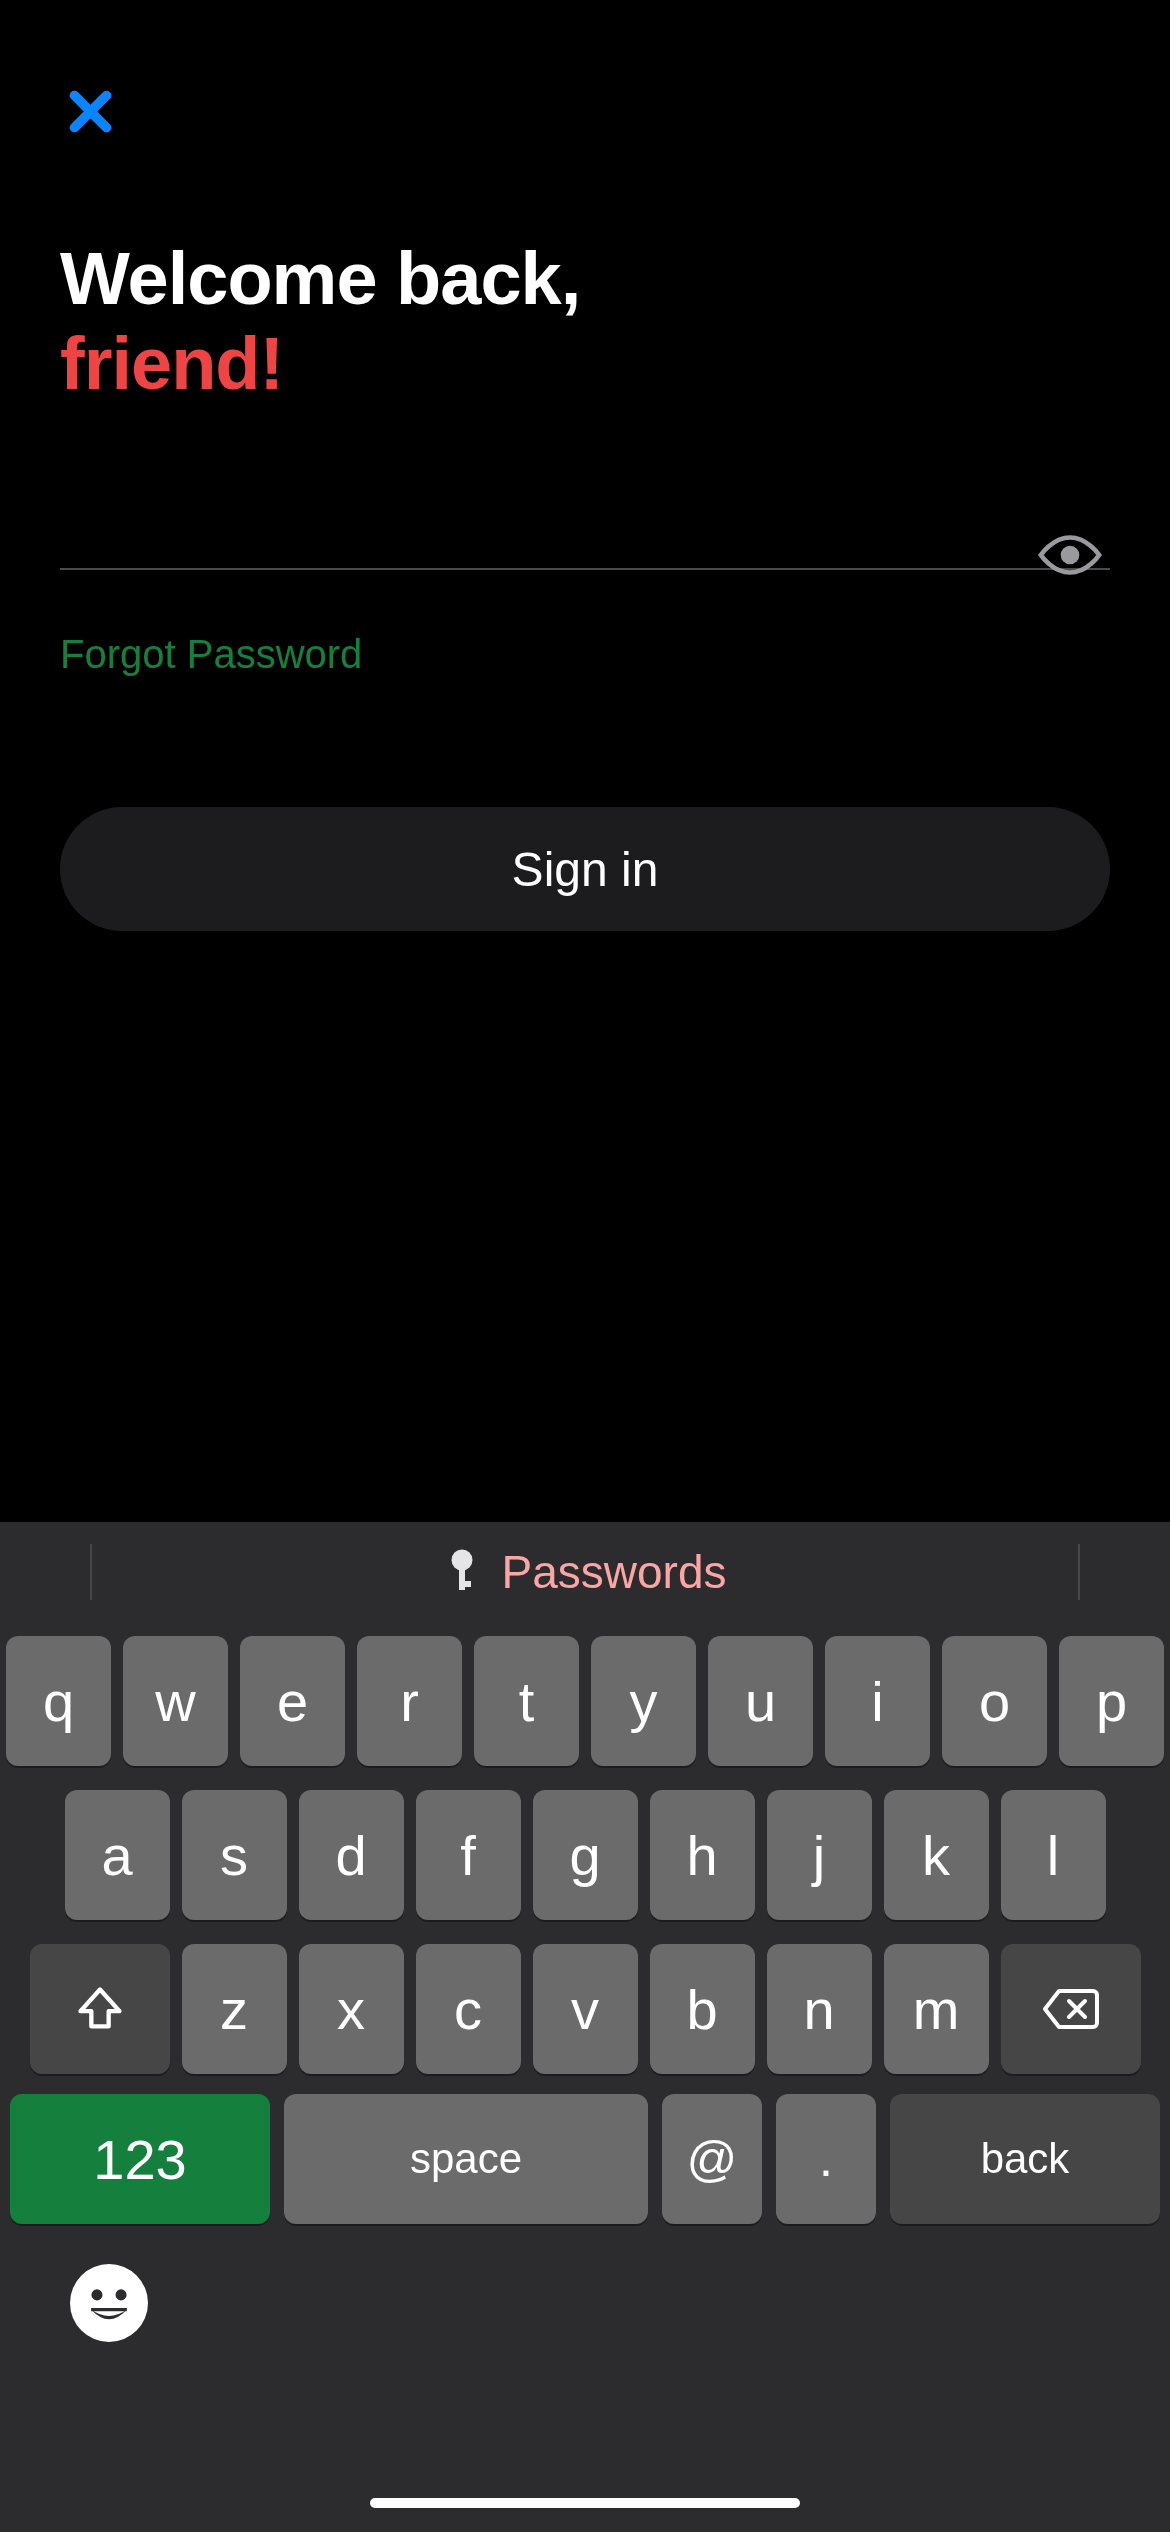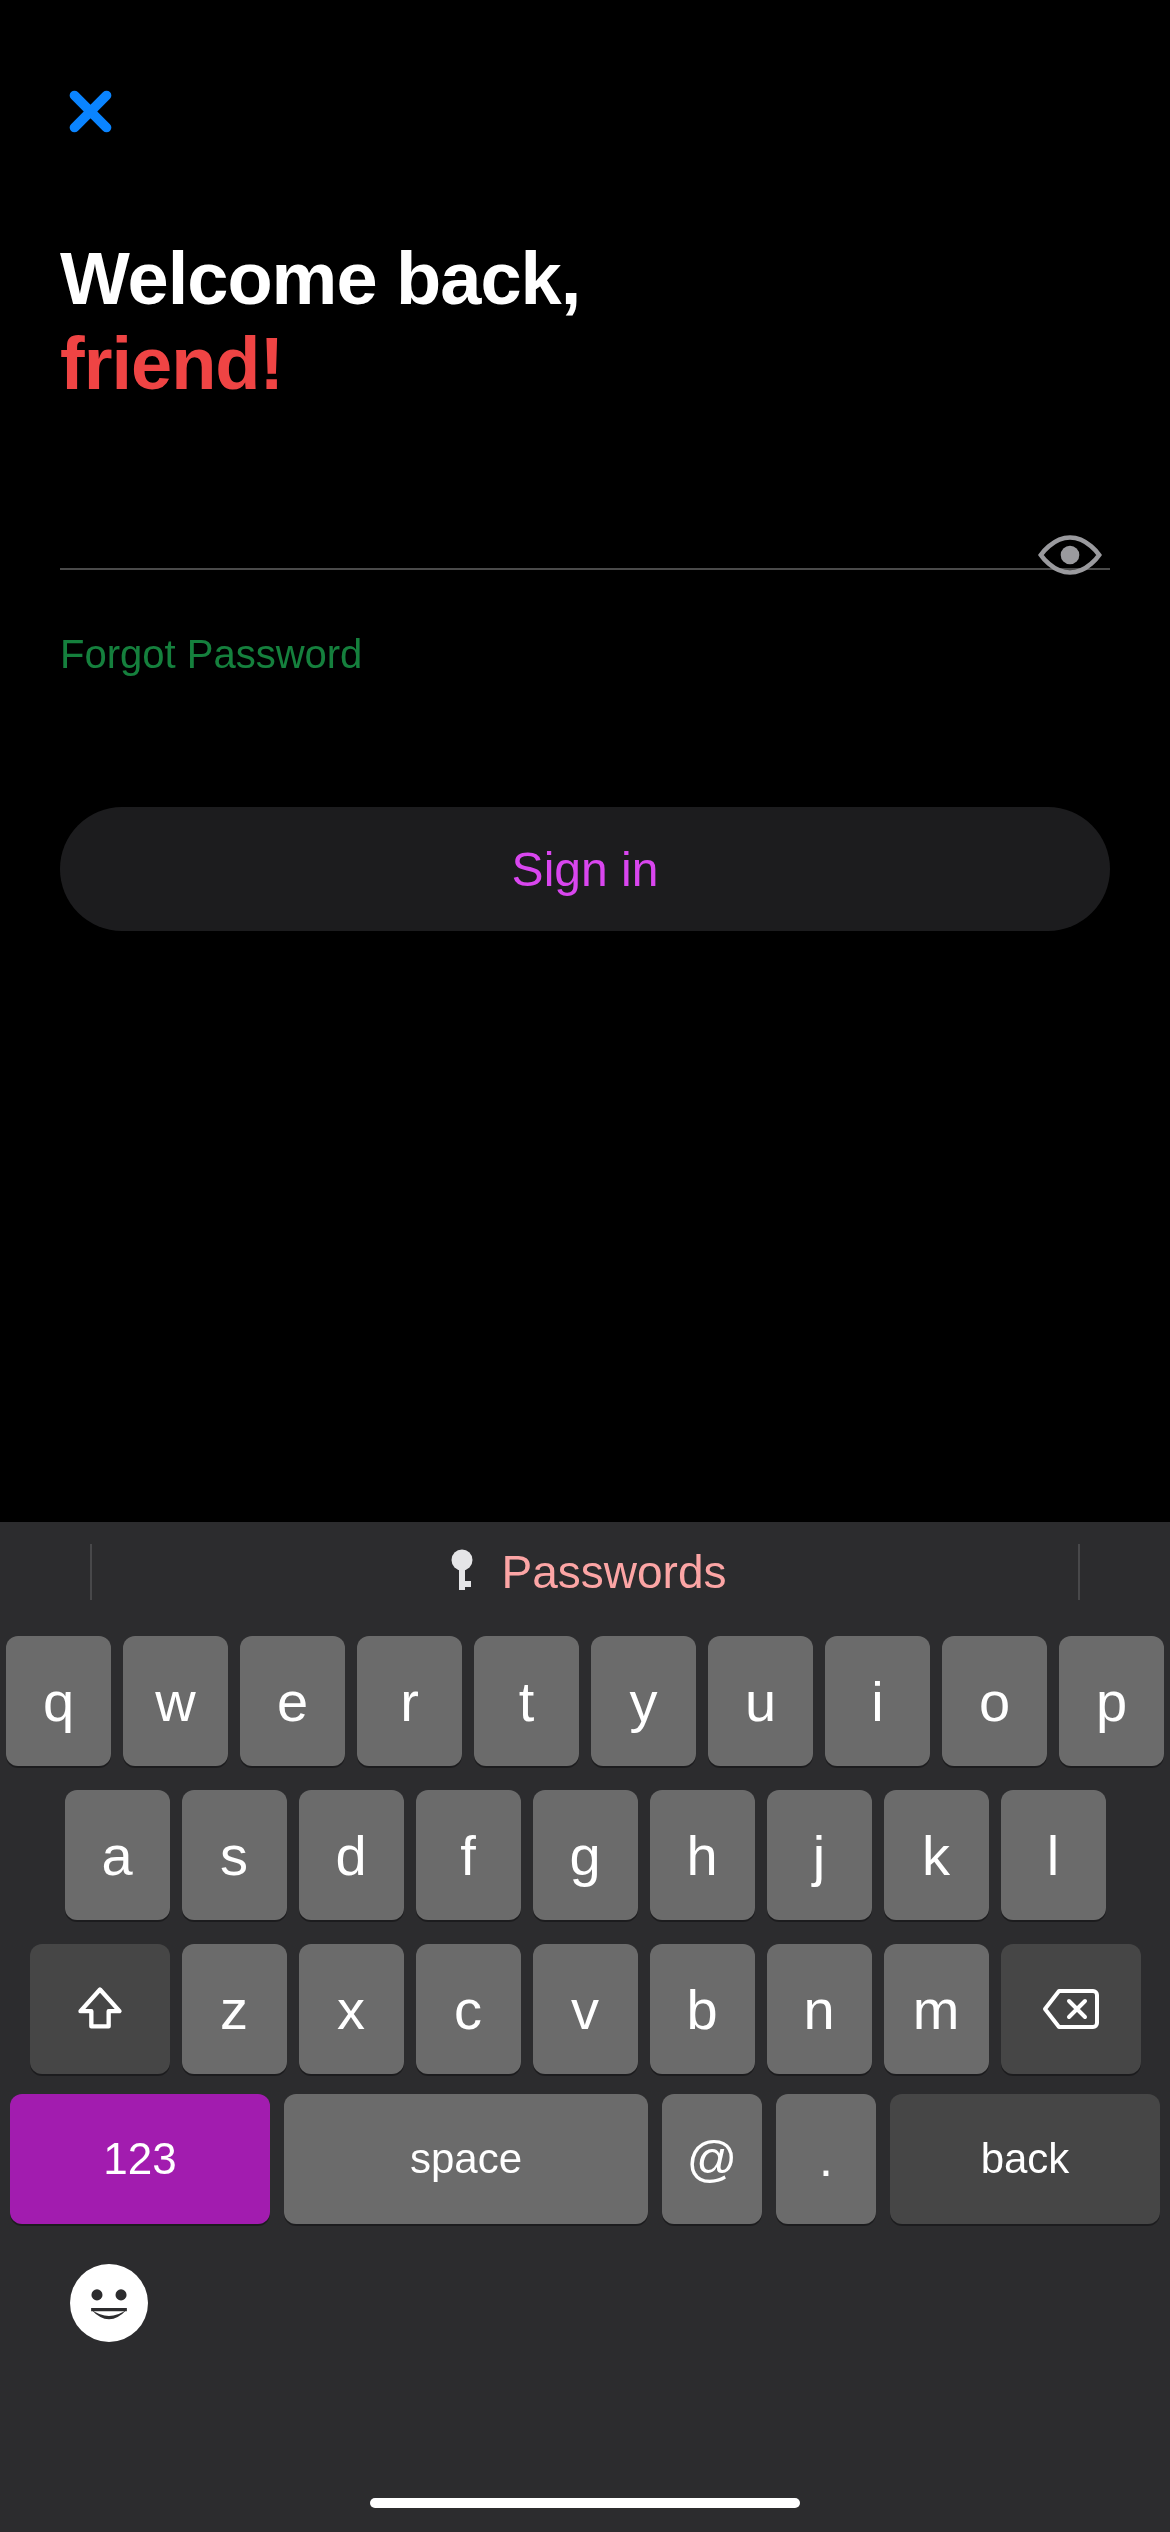--- a/index.html
+++ b/index.html
@@ -30,21 +30,21 @@
   .field .tap-dot { position: absolute; left: 656px; top: 30px; width: 58px; height: 58px; border-radius: 50%; background: rgba(255,255,255,0.12); }
 
   .pw-field { padding-right: 90px; }
   .eye-btn { position: absolute; right: 0; top: 4px; width: 80px; height: 70px; display: flex; align-items: center; justify-content: center; }
   .eye-btn svg { width: 70px; height: 48px; }
 
   .forgot { color: #15803d; font-size: 40px; margin-top: 24px; display: inline-block; }
 
   .signin-btn {
     margin-top: 130px; width: 100%; height: 124px; border-radius: 62px;
-    background: #1c1c1e; color: #d946ef; font-size: 48px; font-weight: 500;
+    background: #1c1c1e; color: #ffffff; font-size: 48px; font-weight: 500;
     display: flex; align-items: center; justify-content: center; border: none;
   }
 
   
   .keyboard {
     position: absolute; left: 0; right: 0; bottom: 0; height: 1010px;
     background: #2c2c2e; display: flex; flex-direction: column;
   }
   .kb-bar { height: 100px; display: flex; align-items: center; justify-content: center; position: relative; }
   .kb-bar .divider-l, .kb-bar .divider-r { position: absolute; width: 2px; height: 56px; background: #48484a; top: 22px; }
@@ -66,21 +66,21 @@
   .row2 { padding: 0 56px; }
   .row3 { padding: 0; }
   .row3 .key { flex: 0 0 105px; }
   .key.special { background: #464646; }
   .key.shift, .key.backspace { flex: 0 0 140px; }
   .key.shift svg { width: 52px; height: 52px; }
   .key.backspace svg { width: 62px; height: 48px; }
 
   .row4 { display: flex; gap: 14px; padding: 0; margin-top: -4px; }
   .row4 .key { height: 130px; }
-  .key.k123 { flex: 0 0 260px; font-size: 44px; background: #a21caf; }
+  .key.k123 { flex: 0 0 260px; font-size: 56px; background: #15803d; }
   .key.space { flex: 1 1 auto; font-size: 42px; }
   .key.at { flex: 0 0 100px; font-size: 50px; }
   .key.dot { flex: 0 0 100px; font-size: 50px; }
   .key.next { flex: 0 0 270px; font-size: 42px; background: #464646; }
 
   .kb-bottom { flex: 1; display: flex; align-items: flex-start; padding: 40px 70px 0 70px; }
   .emoji-btn { width: 78px; height: 78px; border-radius: 50%; background: #fff; display: flex; align-items: center; justify-content: center; }
   .emoji-btn svg { width: 78px; height: 78px; }
 
   .home-indicator { position: absolute; bottom: 24px; left: 50%; transform: translateX(-50%); width: 430px; height: 10px; border-radius: 6px; background: #fff; }

